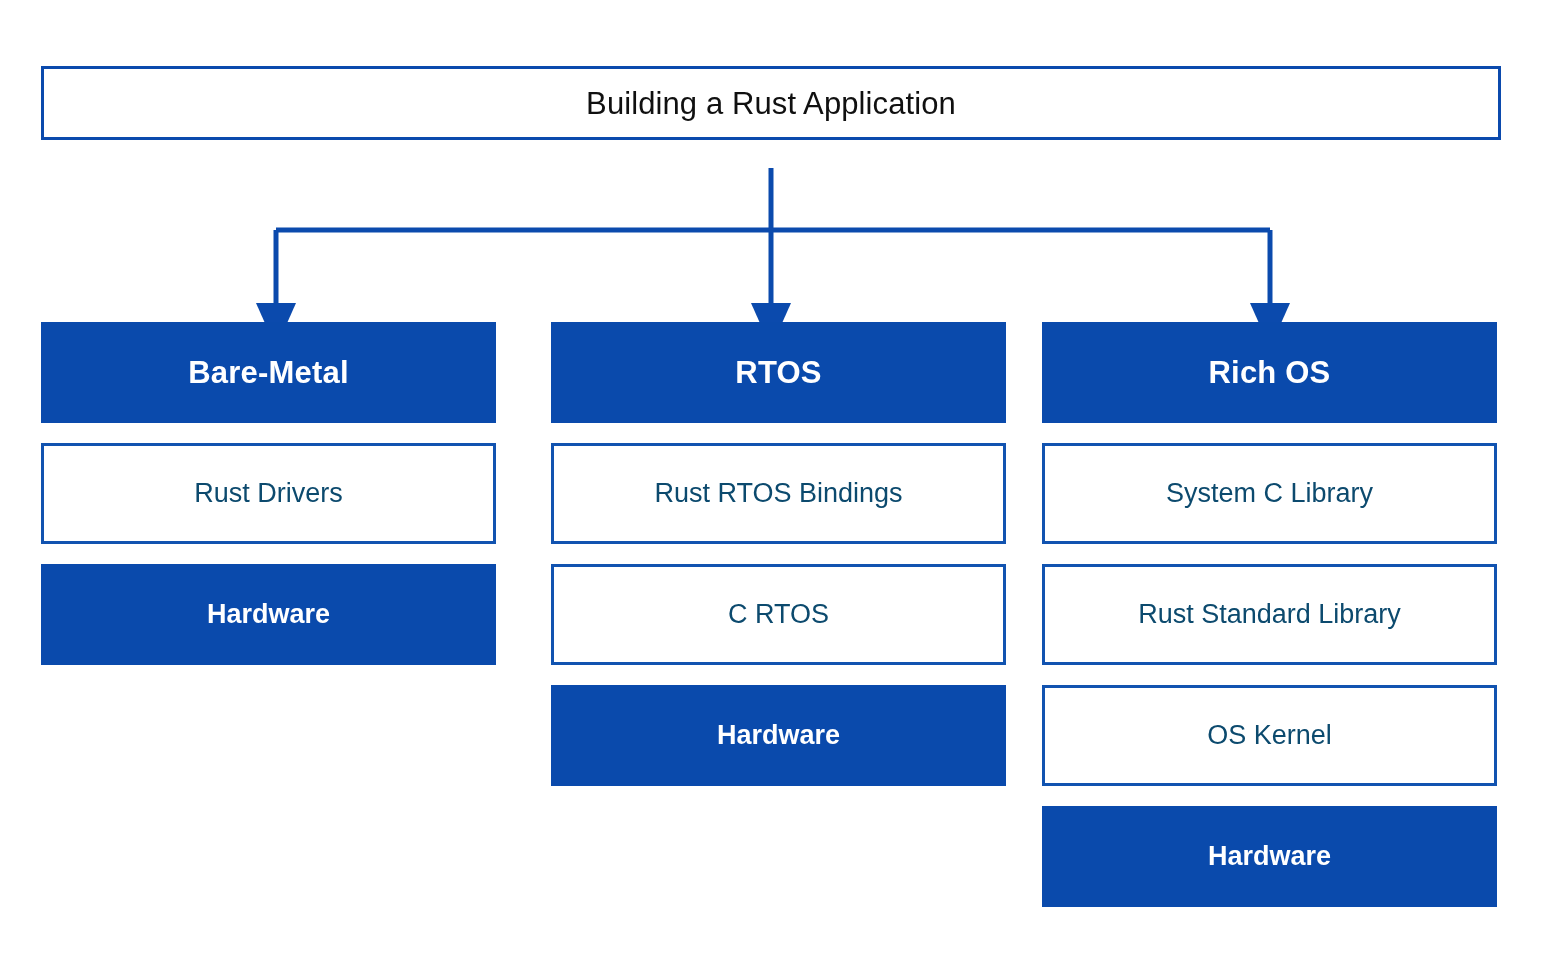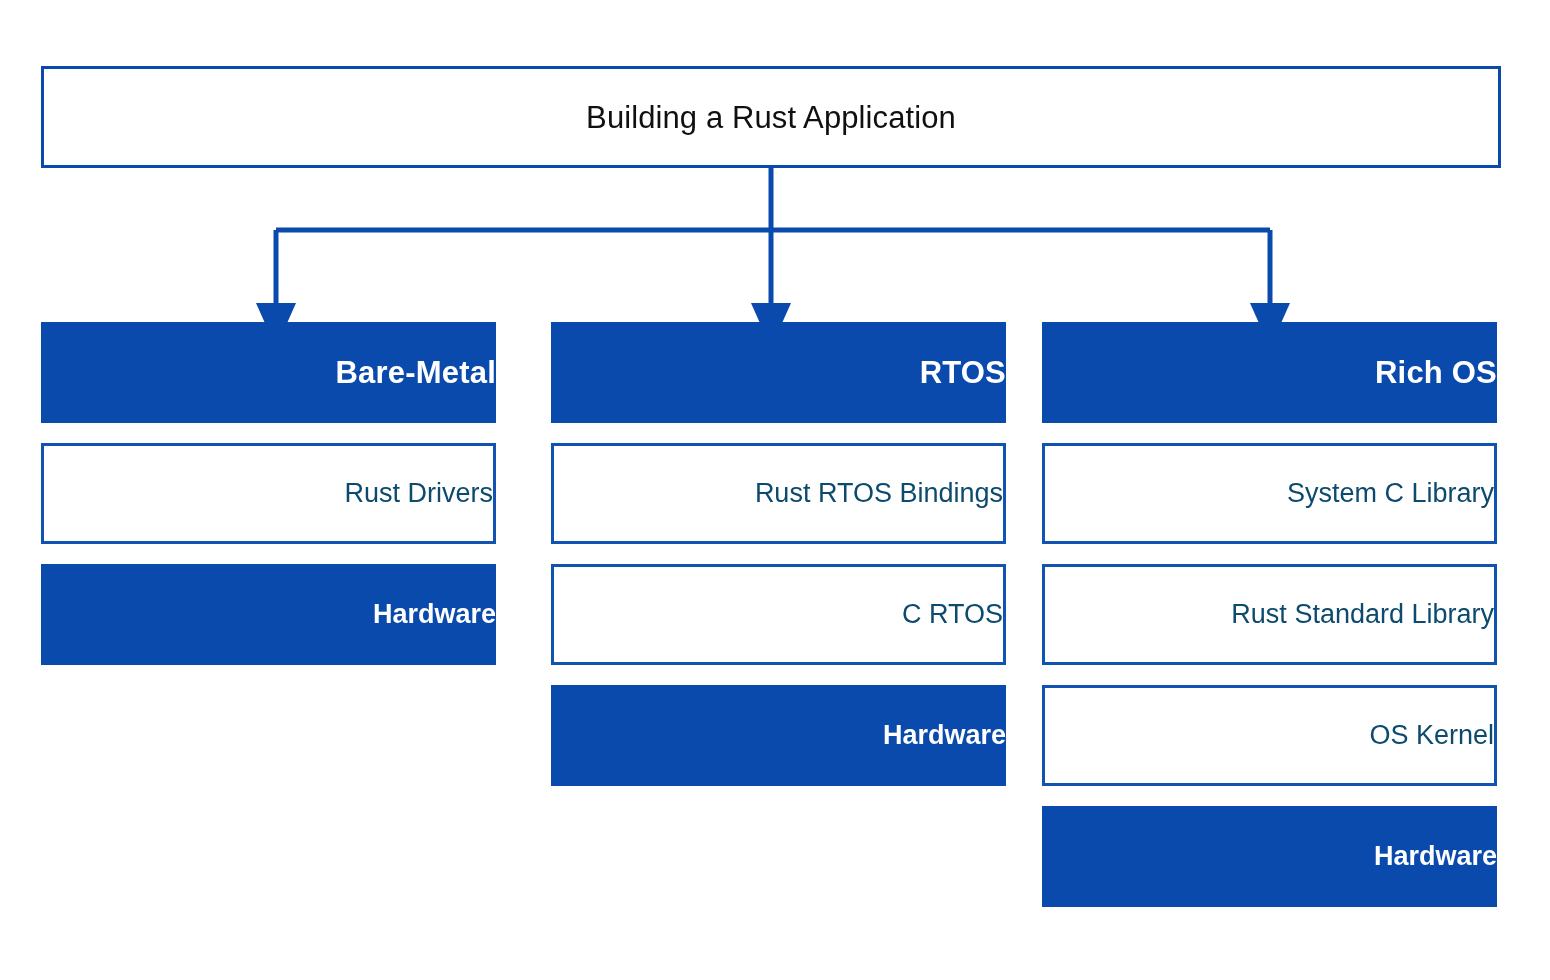--- a/index.html
+++ b/index.html
@@ -19,21 +19,21 @@
     background: #ffffff;
     overflow: hidden;
   }
 
   
   .title-box {
     position: absolute;
     left: 41px;
     top: 66px;
     width: 1460px;
-    height: 102px;
+    height: 74px;
     box-sizing: border-box;
     border: 3px solid #0b4aad;
     background: #ffffff;
     display: flex;
     align-items: center;
     justify-content: center;
   }
   .title-box .label {
     font-size: 31px;
     font-weight: 400;
@@ -61,21 +61,21 @@
   .col-0 { left: 41px; }
   .col-1 { left: 535px; padding-left: 16px; }
   .col-2 { left: 1042px; }
 
   .node {
     box-sizing: border-box;
     width: 455px;
     height: 101px;
     display: flex;
     align-items: center;
-    justify-content: flex-end;
+    justify-content: center;
     margin-bottom: 20px;
     text-align: center;
   }
   .node:last-child { margin-bottom: 0; }
 
   .node.header {
     background: #0a4aac;
     border: none;
   }
   .node.header .node-label {

